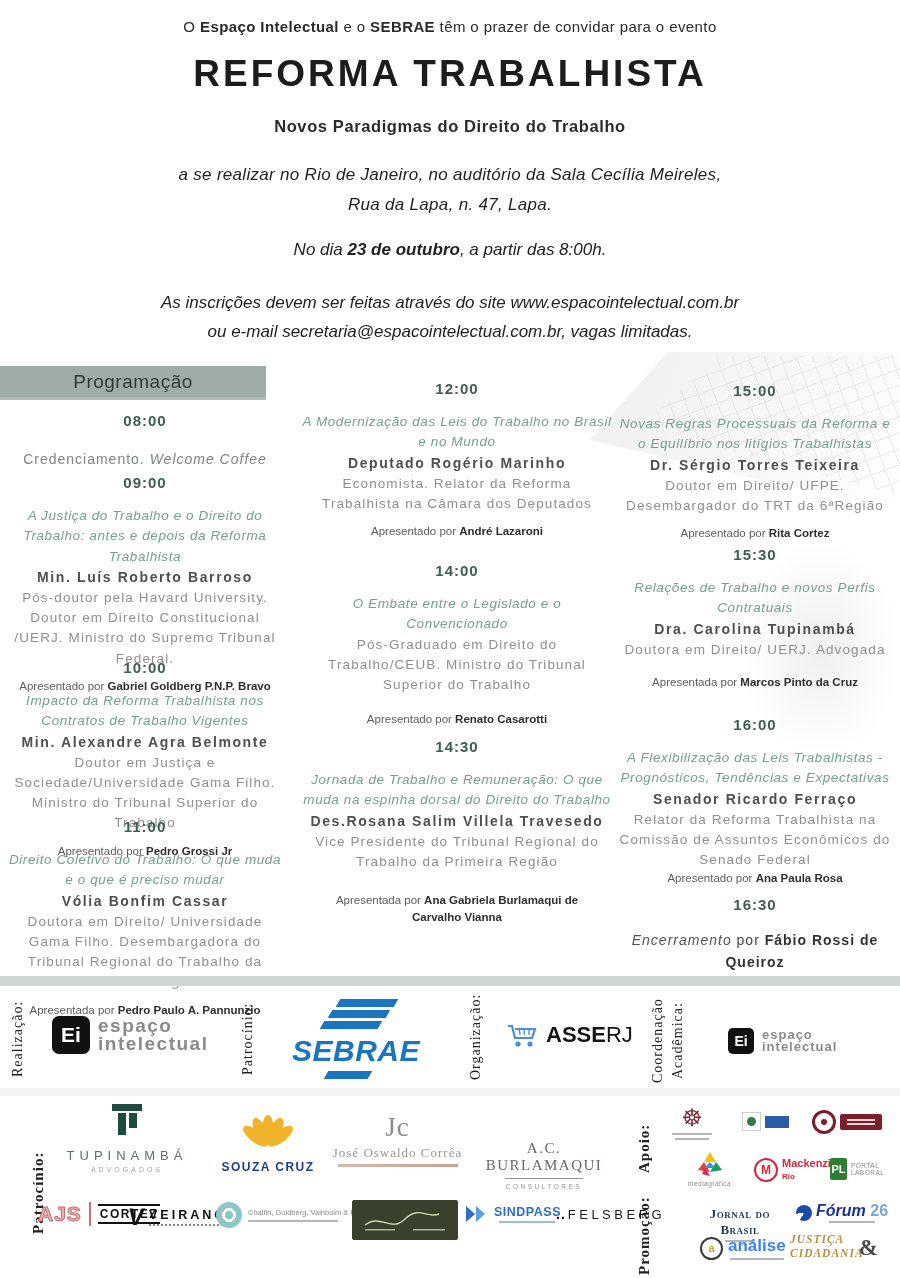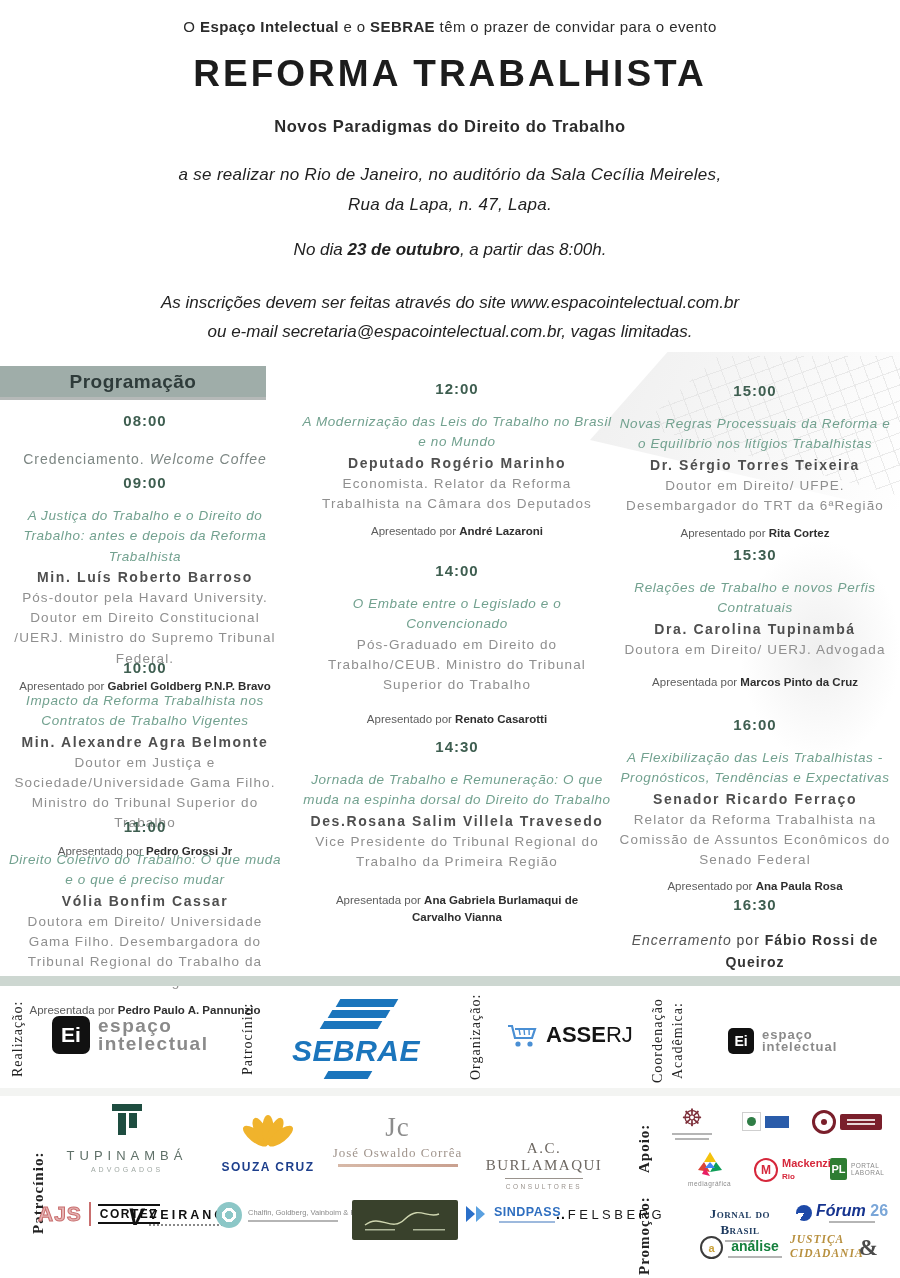--- a/index.html
+++ b/index.html
@@ -13,21 +13,21 @@
   .main-title{margin-top:18px;font-size:37px;font-weight:700;color:#1c1c1c;letter-spacing:3px}
   .subtitle{margin-top:22px;font-size:16.5px;font-weight:700;color:#2b2b2b;letter-spacing:.6px}
   .venue{margin-top:24px;font-style:italic;font-size:17px;color:#222;line-height:1.75;letter-spacing:.3px}
   .dateline{margin-top:20px;font-style:italic;font-size:17px;color:#222}
   .dateline b{font-weight:700}
   .infoline{margin-top:28px;font-style:italic;font-size:17px;color:#222;line-height:1.75}
   
   .program{position:absolute;left:0;top:356px;width:900px;height:620px;z-index:1}
   .prog-hd{position:absolute;left:0;top:10px;width:266px;height:31px;background:#9fada9;
            box-shadow:0 3px 0 rgba(90,100,98,.45);display:flex;align-items:center;justify-content:center;
-           font-size:19px;font-weight:700;color:#2e3b3a;letter-spacing:.5px}
+           font-size:19px;font-weight:400;color:#2e3b3a;letter-spacing:.5px}
   .session{position:absolute;text-align:center}
   .time{font-weight:700;color:#3e5e50;font-size:15px;letter-spacing:1px}
   .stitle{font-style:italic;color:#72a18f;font-size:13.5px;letter-spacing:.6px;line-height:1.5;margin-top:15px}
   .speaker{font-weight:700;color:#4f4f4f;font-size:14px;letter-spacing:1.6px;line-height:1.5}
   .sdesc{color:#8f8f8f;font-size:13.5px;letter-spacing:1.1px;line-height:1.5}
   .pres{font-size:11.5px;color:#5c5c5c;margin-top:9px;line-height:1.5}
   .pres b{color:#2f2f2f}
   .d-plain{color:#7c8683;font-size:14px;letter-spacing:1px}
   .d-italic{font-style:italic}
   .closing{font-size:14px;color:#444;letter-spacing:1px;line-height:1.6;margin-top:16px}
@@ -116,21 +116,21 @@
   .fels-dots{font-size:14px;font-weight:800;color:#111;letter-spacing:1px}
   .fels-name{font-size:13px;color:#1a1a1a;letter-spacing:3.5px}
   .jb-name{font-family:"Liberation Serif",serif;font-variant:small-caps;font-weight:700;font-size:13px;color:#1d3a5f;letter-spacing:.5px}
   .forum{display:flex;align-items:center;gap:4px}
   .forum-circ{width:16px;height:16px;border-radius:50%;background:conic-gradient(from 210deg,#fff 0 55deg,#1d49a8 55deg 360deg)}
   .forum-name{font-size:16px;font-weight:800;font-style:italic;color:#16348f}
   .forum-num{font-size:16px;font-weight:700;color:#7aa6d8}
   .analise{display:flex;align-items:center;gap:5px}
   .an-circ{width:19px;height:19px;border:2px solid #3c3c3c;border-radius:50%;display:flex;align-items:center;justify-content:center;
            color:#caa23a;font-weight:700;font-size:11px}
-  .an-name{font-size:14px;font-weight:800;color:#15803d}
+  .an-name{font-size:17px;font-weight:800;color:#3b82f6}
   .jc2{position:relative;width:84px;text-align:left}
   .jc2-l{font-family:"Liberation Serif",serif;font-weight:700;font-style:italic;font-size:11.5px;color:#b8903f;letter-spacing:1px;line-height:1.25}
   .jc2-amp{position:absolute;right:-4px;top:3px;font-family:"Liberation Serif",serif;font-size:23px;color:#4a4a4a;font-weight:700}
 </style>
 </head>
 <body>
 
 <div class="wm1"></div>
 <div class="wmgrid"></div>
 <div class="wm2"></div>
@@ -219,21 +219,21 @@
     <div class="speaker">Dra. Carolina Tupinambá</div>
     <div class="sdesc">Doutora em Direito/ UERJ. Advogada</div>
     <div class="pres" style="margin-top:14px"><span>Apresentada por </span><b>Marcos Pinto da Cruz</b></div>
   </div>
 
   <div class="session" style="top:360px;left:615px;width:280px">
     <div class="time">16:00</div>
     <div class="stitle">A Flexibilização das Leis Trabalhistas - Prognósticos, Tendências e Expectativas</div>
     <div class="speaker">Senador Ricardo Ferraço</div>
     <div class="sdesc">Relator da Reforma Trabalhista na Comissão de Assuntos Econômicos do Senado Federal</div>
-    <div class="pres" style="margin-top:8px"><span>Apresentado por </span><b>Ana Paula Rosa</b></div>
+    <div class="pres" style="margin-top:0"><span>Apresentado por </span><b>Ana Paula Rosa</b></div>
   </div>
 
   <div class="session" style="top:540px;left:615px;width:280px">
     <div class="time">16:30</div>
     <div class="closing"><span class="c-it">Encerramento</span><span> por </span><b>Fábio Rossi de Queiroz</b></div>
   </div>
 </div>
 
 <div class="divider"></div>
 

